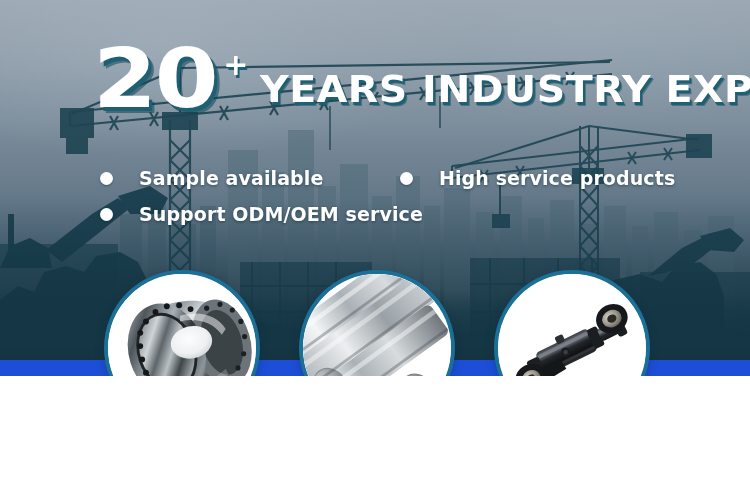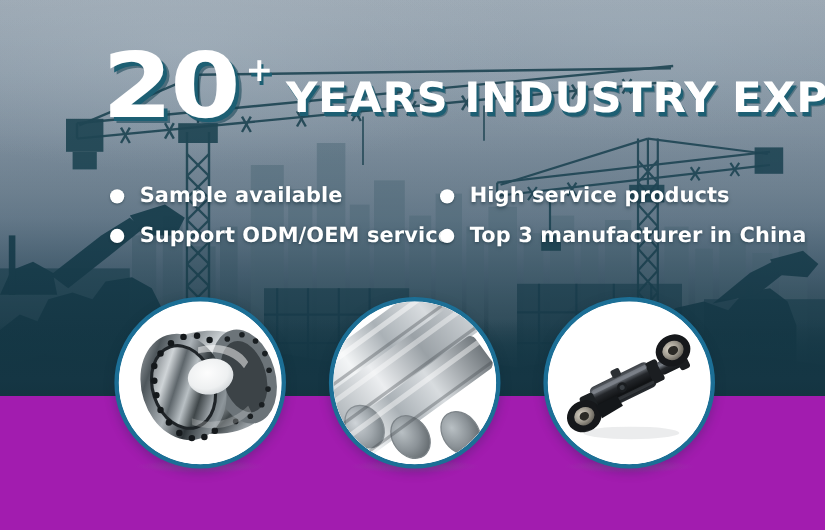--- a/index.html
+++ b/index.html
@@ -1,22 +1,22 @@
 <!DOCTYPE html>
 <html><head>
 <meta charset="utf-8">
 <style>
   * { margin:0; padding:0; box-sizing:border-box; }
   html, body { width:750px; height:482px; overflow:hidden; background:#ffffff; }
   body { font-family:"Liberation Sans", sans-serif; }
 
   #banner{
     position:relative;
-    width:750px; height:482px;
-    background:#a21caf;
+    width:750px; height:376px;
+    background:#1d4ed8;
     overflow:hidden;
   }
 
   
   #bg-photo{
     position:absolute; left:0; top:0; width:750px; height:360px;
     overflow:hidden;
     background:
       linear-gradient(180deg,#9fa9b4 0%, #97a3b0 18%, #8d9aa8 34%, #7e8d9c 48%, #6d7f90 60%, #5c7183 70%,#49616f 80%, #2e4b59 90%, #1b3a47 100%);
   }
@@ -90,21 +90,21 @@
     grid-auto-rows:36px;
     align-items:center;
   }
   .feature{ display:flex; align-items:center; }
   .bullet{
     width:13px; height:13px; border-radius:50%;
     background:#ffffff; flex:0 0 auto;
     box-shadow:0 1px 2px rgba(10,35,45,.45);
   }
   .feature-label{
-    margin-left:14px;
+    margin-left:26px;
     font-family:"DejaVu Sans", sans-serif;
     font-size:19px;
     font-weight:700;
     color:#ffffff;
     text-shadow:0 1px 3px rgba(12,38,50,.55);
     letter-spacing:.1px;
     white-space:nowrap;
   }
 
   
@@ -345,24 +345,20 @@
       <span class="bullet"></span>
       <span class="feature-label">Sample available</span>
     </div>
     <div class="feature">
       <span class="bullet"></span>
       <span class="feature-label">High service products</span>
     </div>
     <div class="feature">
       <span class="bullet"></span>
       <span class="feature-label">Support ODM/OEM service</span>
-    </div>
-    <div class="feature">
-      <span class="bullet"></span>
-      <span class="feature-label">Top 3 manufacturer in China</span>
     </div>
   </div>
 
   <div class="circle-shadow" id="shadow-1"></div>
   <div class="circle-shadow" id="shadow-2"></div>
   <div class="circle-shadow" id="shadow-3"></div>
 
   <div class="product-circle" id="circle-1">
     <svg class="product-art" viewBox="0 0 156 156">
       <defs>

